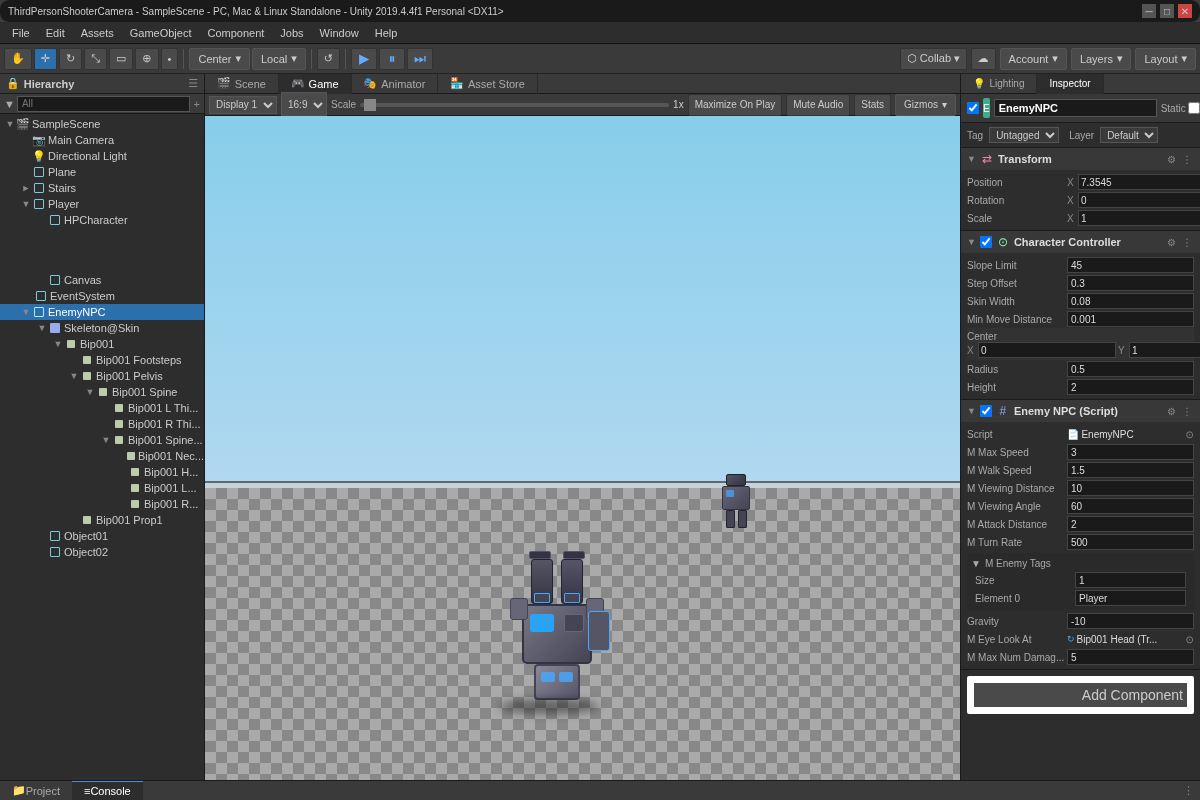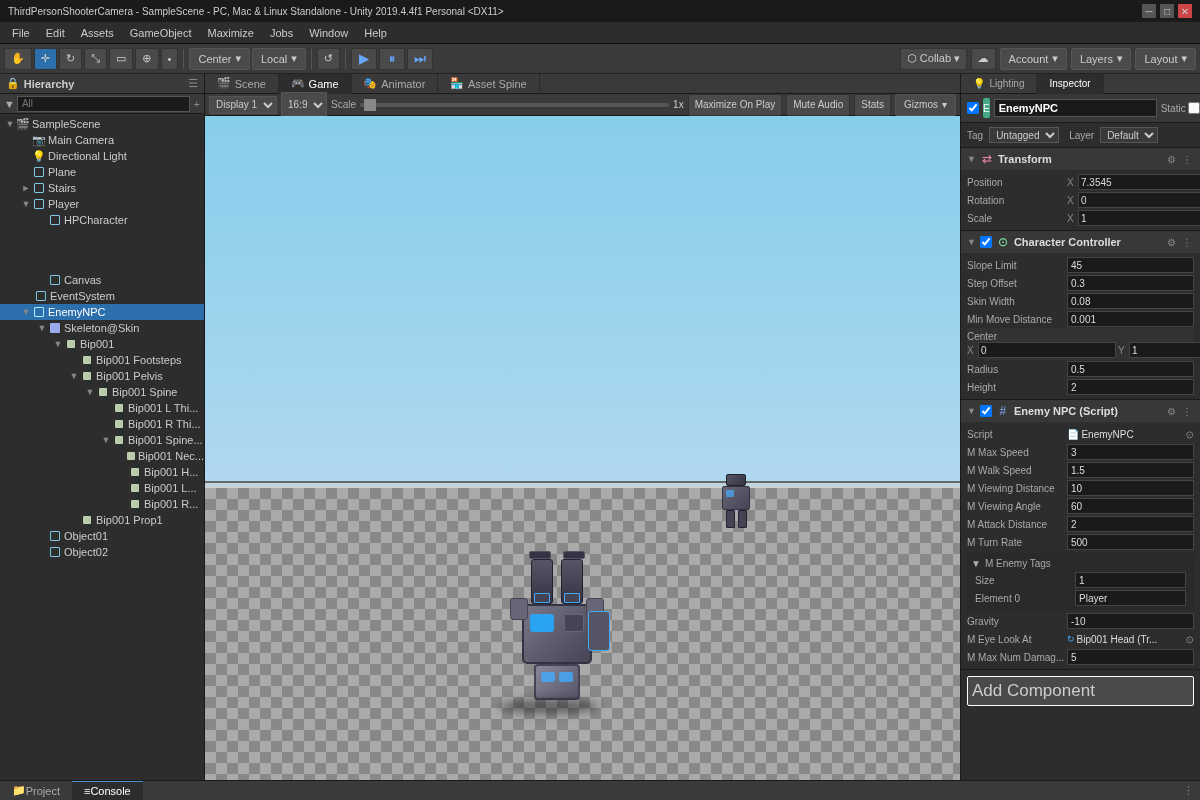--- a/index.html
+++ b/index.html
@@ -1,19 +1,19 @@
 <!DOCTYPE html>
 <html><head>
   <meta charset="utf-8">
   <style>
     * { box-sizing: border-box; margin: 0; padding: 0; }
     body { font-family: 'Segoe UI', Arial, sans-serif; font-size: 11px; background: #3c3c3c; color: #ddd; width: 1200px; height: 800px; overflow: hidden; }
 
     
-    #title-bar { background: #1a1a1a; height: 22px; display: flex; align-items: center; padding: 0 8px; font-size: 11px; color: #ccc; }
+    #title-bar { background: #1a1a1a; height: 22px; display: flex; align-items: center; padding: 0 8px; font-size: 11px; color: #ccc; border-radius: 9px; }
     #title-bar .window-controls { margin-left: auto; display: flex; gap: 4px; }
     #title-bar .win-btn { width: 14px; height: 14px; background: #555; border: none; color: #ccc; font-size: 10px; cursor: pointer; display: flex; align-items: center; justify-content: center; }
 
     
     #menu-bar { background: #2d2d2d; height: 22px; display: flex; align-items: center; padding: 0 4px; border-bottom: 1px solid #111; }
     #menu-bar .menu-item { padding: 2px 8px; color: #ccc; cursor: pointer; font-size: 11px; }
 
     
     #toolbar { background: #3a3a3a; height: 30px; display: flex; align-items: center; padding: 0 4px; border-bottom: 1px solid #222; gap: 2px; }
     .toolbar-btn { background: #4a4a4a; border: 1px solid #333; color: #ccc; height: 22px; padding: 0 6px; cursor: pointer; font-size: 11px; display: flex; align-items: center; gap: 2px; border-radius: 2px; }
@@ -73,21 +73,21 @@
     .component-body { padding: 3px 6px; }
     .prop-row { display: flex; align-items: center; padding: 1px 0; min-height: 18px; }
     .prop-label { color: #aaa; font-size: 10px; width: 100px; flex-shrink: 0; }
     .prop-value { flex: 1; }
     .prop-input { background: #1a1a1a; border: 1px solid #444; color: #ddd; height: 16px; padding: 0 3px; font-size: 10px; width: 100%; }
     .prop-xyz { display: flex; gap: 2px; }
     .prop-xyz-item { display: flex; align-items: center; gap: 1px; flex: 1; }
     .prop-xyz-label { color: #888; font-size: 10px; width: 10px; }
     .prop-xyz-input { background: #1a1a1a; border: 1px solid #444; color: #ddd; height: 16px; padding: 0 2px; font-size: 10px; flex: 1; min-width: 0; }
     .center-row { background: #323232; padding: 2px 6px; }
-    .add-component-btn { background: #4a4a4a; border: 1px solid #ffffff; color: #ccc; width: calc(100% - 12px); margin: 6px; padding: 4px; text-align: left; cursor: pointer; font-size: 17px; border-radius: 2px; display: block; }
+    .add-component-btn { background: #4a4a4a; border: 7px solid #ffffff; color: #ccc; width: calc(100% - 12px); margin: 6px; padding: 4px; text-align: right; cursor: pointer; font-size: 14px; border-radius: 2px; display: block; }
 
     
     #bottom { height: 155px; background: #2d2d2d; border-top: 1px solid #1a1a1a; display: flex; flex-direction: column; }
     #bottom-tabs { background: #3a3a3a; height: 20px; display: flex; align-items: center; border-bottom: 1px solid #1a1a1a; }
     .bottom-tab { padding: 2px 12px; color: #aaa; cursor: pointer; font-size: 11px; height: 20px; display: flex; align-items: center; }
     .bottom-tab.active { background: #2d2d2d; color: #fff; border-top: 1px solid #4a90d9; }
 
     
     ::-webkit-scrollbar { width: 6px; height: 6px; }
     ::-webkit-scrollbar-track { background: #2a2a2a; }
@@ -105,21 +105,21 @@
     <button class="win-btn">□</button>
     <button class="win-btn" style="background:#c44;">✕</button>
   </div>
 </div>
 
 <div id="menu-bar">
   <span class="menu-item">File</span>
   <span class="menu-item">Edit</span>
   <span class="menu-item">Assets</span>
   <span class="menu-item">GameObject</span>
-  <span class="menu-item">Maximize</span>
+  <span class="menu-item">Component</span>
   <span class="menu-item">Jobs</span>
   <span class="menu-item">Window</span>
   <span class="menu-item">Help</span>
 </div>
 
 <div id="toolbar">
   <button class="toolbar-btn">✋</button>
   <button class="toolbar-btn active">✛</button>
   <button class="toolbar-btn">↻</button>
   <button class="toolbar-btn">⤡</button>
@@ -358,21 +358,21 @@
       <div class="view-tab active">
         <span>🎮</span>
         <span>Game</span>
       </div>
       <div class="view-tab">
         <span>🎭</span>
         <span>Animator</span>
       </div>
       <div class="view-tab">
         <span>🏪</span>
-        <span>Asset Spine</span>
+        <span>Asset Store</span>
       </div>
     </div>
 
     <div class="view-toolbar">
       <select style="background:#4a4a4a;border:1px solid #555;color:#ccc;height:18px;font-size:10px;padding:0 2px;">
         <option>Display 1</option>
       </select>
       <select style="background:#4a4a4a;border:1px solid #555;color:#ccc;height:26px;font-size:10px;padding:0 2px;">
         <option>16:9</option>
       </select>

